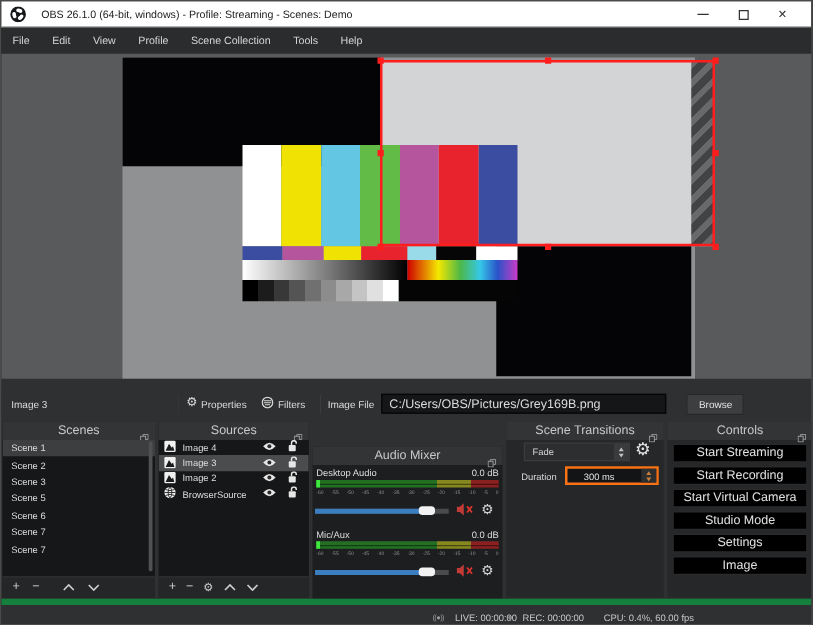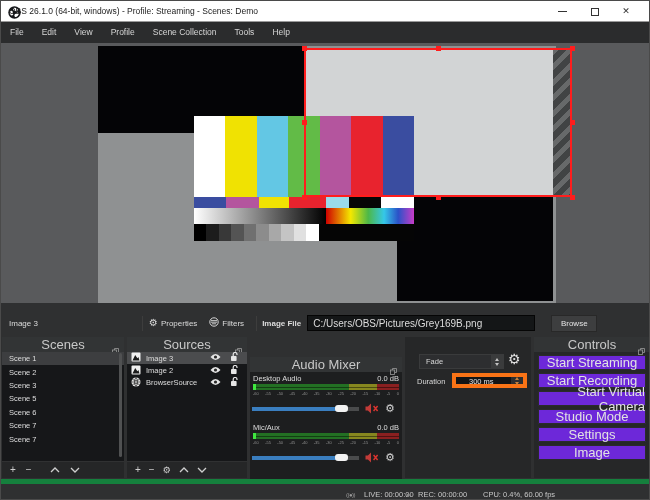--- a/index.html
+++ b/index.html
@@ -3,21 +3,21 @@
 <meta charset="utf-8">
 <style>
   * { margin:0; padding:0; box-sizing:border-box; }
   html,body { width:650px; height:500px; }
   body { font-family:"Liberation Sans","DejaVu Sans",sans-serif; background:#2f3031; overflow:hidden; }
   #window { position:relative; width:650px; height:500px; background:#2f3031; border:1px solid #4a4a4a; overflow:hidden; }
 
   
   .titlebar { position:absolute; left:0; top:0; width:100%; height:21px; background:#ffffff; border-bottom:1px solid #9a9a9a; }
   .titlebar .logo { position:absolute; left:7px; top:4px; }
-  .titlebar .title { position:absolute; left:8px; top:0; height:21px; line-height:21px; font-size:8.5px; color:#1b1b1b; }
+  .titlebar .title { position:absolute; left:32px; top:0; height:21px; line-height:21px; font-size:8.5px; color:#1b1b1b; }
   .winbtn { position:absolute; top:0; width:30px; height:21px; display:flex; align-items:center; justify-content:center; }
   .winbtn.min { right:72px; } .winbtn.max { right:39px; } .winbtn.close { right:8px; }
   .glyph-min { width:9px; height:1px; background:#333; display:block; }
   .glyph-max { width:8px; height:8px; border:1px solid #333; display:block; }
   .glyph-close { font-size:9px; color:#333; line-height:1; }
 
   
   .menubar { position:absolute; left:0; top:21px; width:100%; height:21px; background:#2b2c2d; display:flex; align-items:flex-start; }
   .menubar .mitem { font-size:8.5px; color:#d6d6d6; padding:0 9px; height:100%; line-height:21px; }
 
@@ -53,28 +53,28 @@
   .selbox { position:absolute; left:303px; top:5px; width:268px; height:149px; border:2px solid #ff1d1d; }
   .hnd { position:absolute; width:5px; height:5px; background:#ff1d1d; }
 
   
   .srcbar { position:absolute; left:0; top:311px; width:100%; height:22px; background:#2f3031; display:flex; align-items:center; font-size:8px; color:#dcdcdc; }
   .srcbar .srcname { margin-left:8px; }
   .vsep { width:1px; height:15px; background:#1d1d1d; border-right:1px solid #3d3d3d; }
   .sep1 { margin-left:104px; } .sep2 { margin-left:6px; }
   .tbtn { display:flex; align-items:center; gap:3px; padding:0 6px; height:100%; }
   .gear { color:#d8d8d8; font-size:10px; line-height:1; }
-  .imgfile-label { margin-left:5px;font-weight:bold; }
+  .imgfile-label { margin-left:5px; }
   .path-input { margin-left:6px; width:228px; height:16px; background:#141617; border:1px solid #050505; color:#dcdcdc; font-size:10px; font-family:"Liberation Sans","DejaVu Sans",sans-serif; padding:0 5px; }
   .browse-btn { margin-left:16px; width:46px; height:17px; background:#3d3e3f; border:1px solid #282828; color:#e4e4e4; font-size:8px; display:flex; align-items:center; justify-content:center; }
 
   
   .panel { position:absolute; top:336px; height:141px; background:#1b1c1e; }
   .panel-header { height:15px; background:#323435; display:flex; align-items:center; justify-content:center; position:relative; }
-  .panel-header .ptitle { font-size:13px; color:#c8c8c8; }
+  .panel-header .ptitle { font-size:10px; color:#c8c8c8; }
   .panel-header .float { position:absolute; right:5px; top:4px; }
   #panel-scenes { left:1px; width:122px; }
   #panel-sources { left:126px; width:120px; }
   #panel-mixer { left:249px; width:152px; background:#1d1e1f;margin-top:20px; }
   #panel-transitions { left:404px; width:126px; background:#262728; }
   #panel-controls { left:533px; width:116px; background:#262728; }
 
   .list-area { position:absolute; left:0; top:15px; bottom:17px; width:100%; background:#161719; overflow:hidden; }
   .row { height:13.4px; display:flex; align-items:center; font-size:7.5px; color:#dedede; padding-left:7px; }
   .row.sel { background:#3d3e40; }
@@ -108,26 +108,26 @@
   .combo { position:absolute; left:14px; top:17px; width:85px; height:15px; background:#2d2e30; border:1px solid #3a3b3c; display:flex; align-items:center; }
   .combo .cval { flex:1; font-size:7.5px; color:#d8d8d8; padding-left:6px; }
   .combo .cspin { width:12px; height:100%; background:#3a3b3c; display:flex; flex-direction:column; align-items:center; justify-content:center; gap:2px; }
   .tri { width:0; height:0; border-left:2.5px solid transparent; border-right:2.5px solid transparent; }
   .tri.up { border-bottom:3px solid #c2c2c2; }
   .tri.dn { border-top:3px solid #c2c2c2; }
   .tri.amber.up { border-bottom-color:#c8803c; }
   .tri.amber.dn { border-top-color:#c8803c; }
   .trans-gear { position:absolute; left:103px; top:14px; font-size:14px; color:#e0e0e0; }
   .dur-label { position:absolute; left:12px; top:40px; font-size:7.5px; color:#d8d8d8; }
-  .spinbox { position:absolute; left:47px; top:36px; width:75px; height:15px; background:#131415; border:4px solid #f97316; display:flex; align-items:flex-start; }
+  .spinbox { position:absolute; left:47px; top:36px; width:75px; height:15px; background:#131415; border:2px solid #f97316; display:flex; align-items:flex-end; }
   .spinbox .sval { flex:1; font-size:7.5px; color:#e0e0e0; padding-left:13px; }
   .spinbox .sspin { width:12px; height:100%; display:flex; flex-direction:column; align-items:center; justify-content:center; gap:2px; background:#2d2e30; }
 
   
-  .ctl-btn { position:absolute; left:4px; width:108px; height:15px; background:#6d28d9; border:1px solid #2a2b2c; border-radius:1px; color:#e2e2e2; font-size:13px; display:flex; align-items:center; justify-content:center;text-align:right; }
+  .ctl-btn { position:absolute; left:4px; width:108px; height:15px; background:#000000; border:1px solid #2a2b2c; border-radius:1px; color:#e2e2e2; font-size:10px; display:flex; align-items:center; justify-content:center; }
 
   
   .statusbar { position:absolute; left:0; top:478px; width:100%; height:22px; background:#2f3031; border-top:5px solid #15803d; font-size:7.5px; color:#c8c8c8; }
   .statusbar .sitem { position:absolute; top:0; height:22px; line-height:22px; }
   .live-icon { left:345px; color:#9a9a9a; font-size:6px; letter-spacing:-0.5px; }
   .live-text { left:363px; }
   .rec-icon { left:405px; color:#8a8a8a; font-size:7px; }
   .rec-text { left:417px; }
   .stats-text { left:482px; }
 </style>
@@ -280,20 +280,37 @@
     <div class="panel-header">
       <span class="ptitle">Sources</span>
       <span class="float">
         <svg width="7" height="7" viewBox="0 0 7 7">
             <rect x="0.5" y="2" width="4" height="4.5" fill="none" stroke="#9a9a9a" stroke-width="0.8"></rect>
             <path d="M2.5 2 V0.5 H6.5 V4.5 H4.8" fill="none" stroke="#9a9a9a" stroke-width="0.8"></path>
           </svg>
       </span>
     </div>
     <div class="list-area">
+      <div class="srow">
+        <span><svg width="10" height="10" viewBox="0 0 10 10">
+              <rect x="0.5" y="0.5" width="9" height="9" rx="1" fill="#f0f0f0"></rect>
+              <path d="M1.5 8.5 L4.2 3 L6.4 6.2 L7.4 5 L8.5 8.5 Z" fill="#1b1b1b"></path>
+            </svg></span>
+        <span class="sname">Image 4</span>
+        <span class="ricons">
+          <span><svg width="11" height="8" viewBox="0 0 11 8">
+                <path d="M0.5 4 Q5.5 -1.8 10.5 4 Q5.5 9.8 0.5 4Z" fill="#e6e6e6"></path>
+                <circle cx="5.5" cy="4" r="1.6" fill="#2a2a2a"></circle>
+              </svg></span>
+          <span><svg width="9" height="10" viewBox="0 0 9 10">
+                <path d="M3.2 4 V2.4 a1.9 1.9 0 0 1 3.8 0 V3" fill="none" stroke="#e6e6e6" stroke-width="1.2"></path>
+                <rect x="1" y="4" width="5.6" height="5" rx="0.8" fill="#e6e6e6"></rect>
+              </svg></span>
+        </span>
+      </div>
       <div class="srow sel">
         <span><svg width="10" height="10" viewBox="0 0 10 10">
               <rect x="0.5" y="0.5" width="9" height="9" rx="1" fill="#f0f0f0"></rect>
               <path d="M1.5 8.5 L4.2 3 L6.4 6.2 L7.4 5 L8.5 8.5 Z" fill="#1b1b1b"></path>
             </svg></span>
         <span class="sname">Image 3</span>
         <span class="ricons">
           <span><svg width="11" height="8" viewBox="0 0 11 8">
                 <path d="M0.5 4 Q5.5 -1.8 10.5 4 Q5.5 9.8 0.5 4Z" fill="#e6e6e6"></path>
                 <circle cx="5.5" cy="4" r="1.6" fill="#2a2a2a"></circle>
@@ -436,20 +453,29 @@
             <path d="M0.5 3.4 h2.4 l3.1 -2.8 v9.8 l-3.1 -2.8 h-2.4 z" fill="#c23b38"></path>
             <path d="M8.6 3 l4 5 M12.6 3 l-4 5" stroke="#d8342e" stroke-width="1.5"></path>
           </svg>
         </span>
         <span class="mixer-gear">⚙</span>
       </div>
     </div>
   </div>
 
   <div class="panel" id="panel-transitions">
+    <div class="panel-header">
+      <span class="ptitle">Scene Transitions</span>
+      <span class="float">
+        <svg width="7" height="7" viewBox="0 0 7 7">
+            <rect x="0.5" y="2" width="4" height="4.5" fill="none" stroke="#9a9a9a" stroke-width="0.8"></rect>
+            <path d="M2.5 2 V0.5 H6.5 V4.5 H4.8" fill="none" stroke="#9a9a9a" stroke-width="0.8"></path>
+          </svg>
+      </span>
+    </div>
     <div class="combo">
       <span class="cval">Fade</span>
       <span class="cspin">
           <span class="tri up"></span>
           <span class="tri dn"></span>
         </span>
     </div>
     <span class="trans-gear">⚙</span>
     <span class="dur-label">Duration</span>
     <div class="spinbox">

